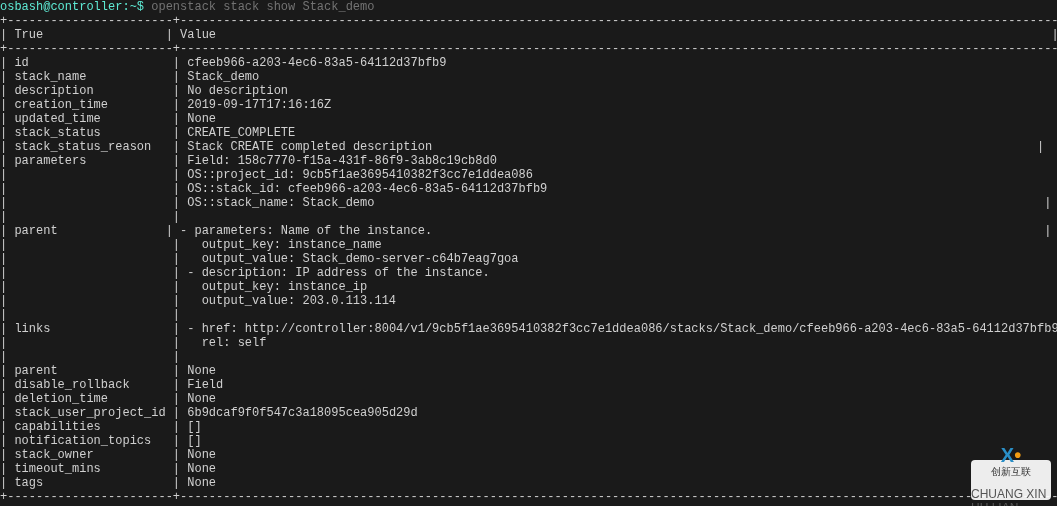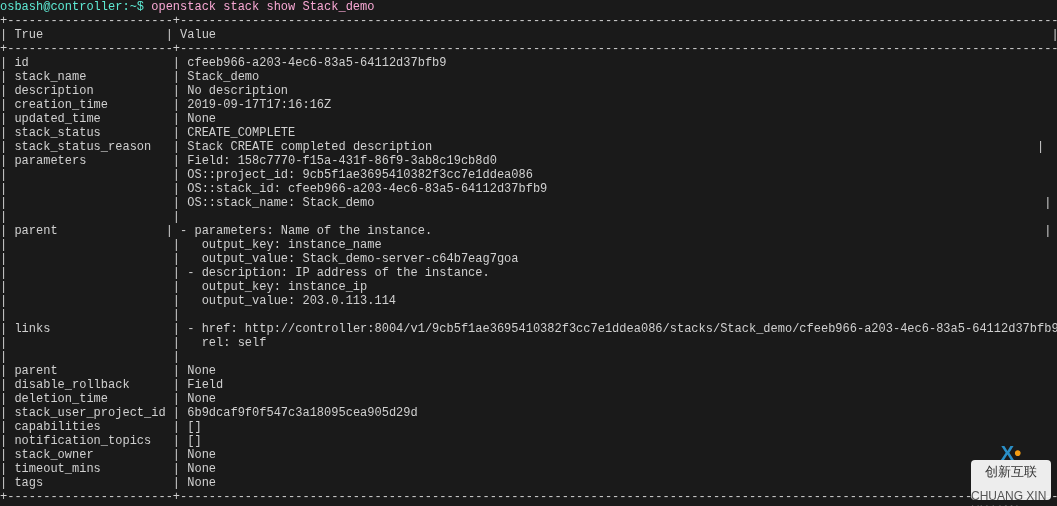--- a/index.html
+++ b/index.html
@@ -18,21 +18,21 @@
     height: 100%;
     white-space: pre;
     line-height: 14px;
     padding: 0;
   }
   .prompt-line {
     background: #1a1a1a;
     color: #d0d0d0;
   }
   .prompt { color: #5eead4; }
-  .command { color: #f9a8d4; }
+  .command { color: #737373; }
   .watermark {
     position: absolute;
     right: 6px;
     bottom: 6px;
     width: 80px;
     height: 40px;
     background: rgba(255,255,255,0.92);
     border-radius: 4px;
     display: flex;
     flex-direction: column;
@@ -86,15 +86,15 @@
 <span>| <span>capabilities</span>          | <span>[]</span>                                                                                                                       |</span>
 <span>| <span>notification_topics</span>   | <span>[]</span>                                                                                                                       |</span>
 <span>| <span>stack_owner</span>           | <span>None</span>                                                                                                                     |</span>
 <span>| <span>timeout_mins</span>          | <span>None</span>                                                                                                                     |</span>
 <span>| <span>tags</span>                  | <span>None</span>                                                                                                                     |</span>
 +-----------------------+--------------------------------------------------------------------------------------------------------------------------+
 </div>
 
 <div class="watermark">
   <div class="wm-x">X<span class="dot">•</span></div>
-  <div style="font-size:13px;">创新互联</div>
+  <div style="font-size:10px;">创新互联</div>
   <div class="wm-sub">CHUANG XIN HU LIAN</div>
 </div>
 
 </body></html>

